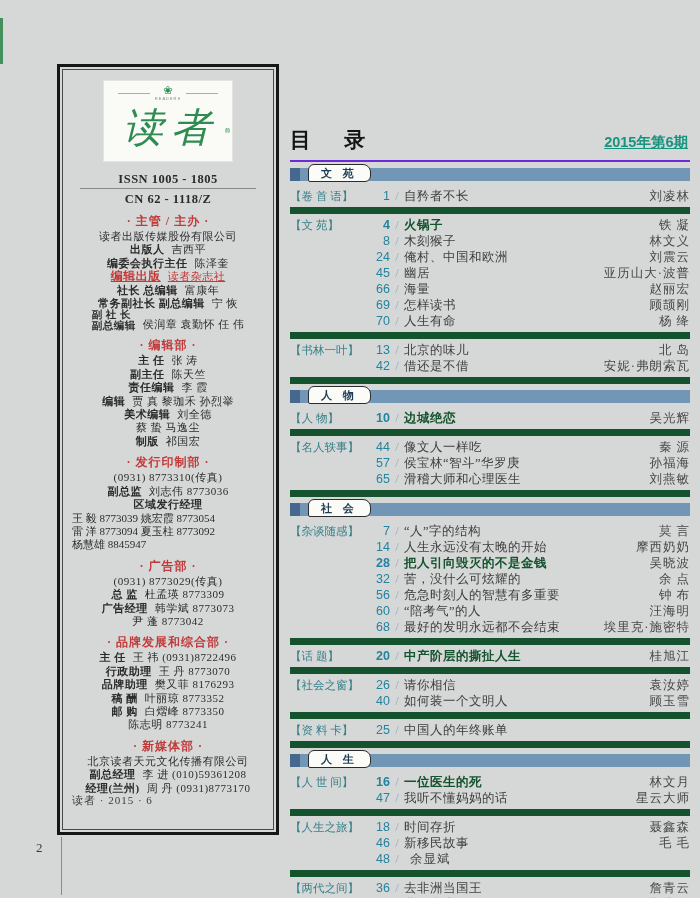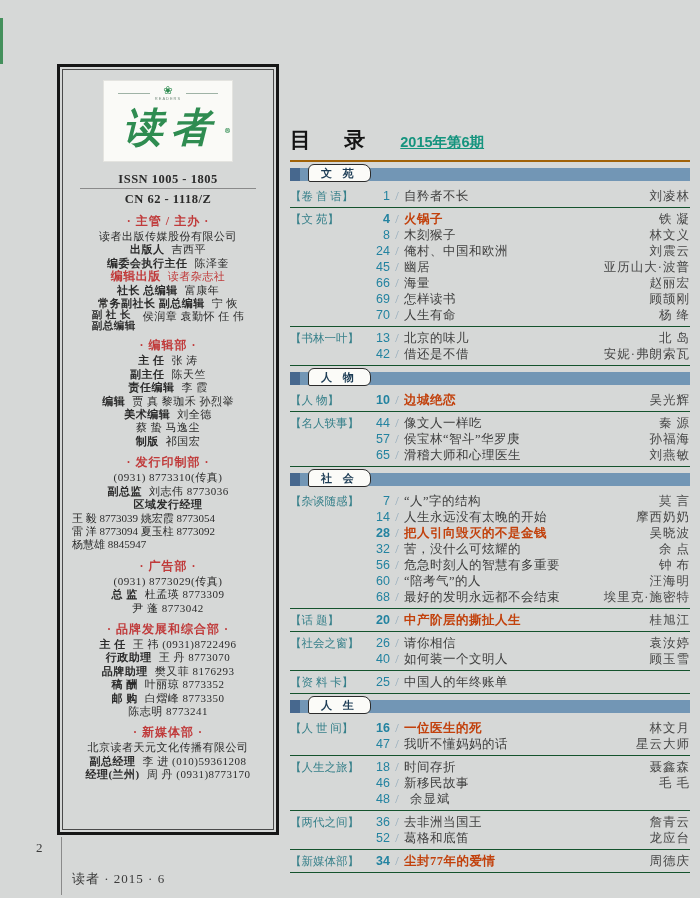--- a/index.html
+++ b/index.html
@@ -29,82 +29,82 @@
     box-shadow:0 0 0 1px #e4e4e0;
     display:flex;flex-direction:column;align-items:center;justify-content:flex-start;
     padding-top:5px;box-sizing:border-box;
   }
   .logo-top{display:flex;align-items:center;width:100px;}
   .logo-top .rule{flex:1;height:1px;background:#9fb3a6;}
   .logo-mid{display:flex;flex-direction:column;align-items:center;padding:0 5px;}
   .logo-flower{color:#2f8c51;font-size:11px;line-height:10px;font-family:"DejaVu Sans",sans-serif;}
   .logo-readers{font-size:4px;letter-spacing:1px;color:#7a8f82;line-height:5px;font-family:"Liberation Sans",sans-serif;}
   .logo-chars{
-    font-size:40px;line-height:52px;font-weight:bold;font-style:italic;
+    font-size:40px;line-height:52px;font-weight:normal;font-style:italic;
     color:#2f8c51;letter-spacing:8px;font-family:"DejaVu Serif",serif;
     text-indent:6px;position:relative;
   }
   .logo-reg{position:absolute;right:-12px;top:4px;font-size:7px;font-style:normal;letter-spacing:0;color:#2f8c51;}
   .issn-block{margin:8px auto 0 auto;width:176px;}
   .issn-line{font-weight:bold;font-size:12.5px;line-height:16px;letter-spacing:.5px;font-family:"Liberation Serif",serif;}
   .issn-rule{height:1px;background:#8a8a8a;margin:1px 0 2px 0;}
   .mh-heading{
     color:#c03a3a;font-weight:bold;font-size:12px;line-height:14px;
     margin-top:7px;margin-bottom:2px;letter-spacing:1px;
   }
   .mh-line{font-size:11px;line-height:13.4px;letter-spacing:.5px;}
   .mh-line .mh-label{font-weight:bold;margin-right:7px;}
-  .mh-line.red{color:#c03a3a;}
+  .mh-line.red{color:#c03a3a;text-decoration:underline;}
   .mh-line.red .mh-label{font-size:12px;}
   .mh-line.left{text-align:left;padding-left:4px;letter-spacing:0;}
-  .mh-line.stacked{display:flex;align-items:flex-start;justify-content:center;gap:7px;}
+  .mh-line.stacked{display:flex;align-items:flex-end;justify-content:center;gap:7px;}
   .mh-label-stack{display:flex;flex-direction:column;font-weight:bold;font-size:10.5px;line-height:10.5px;text-align:left;}
   .mh-line.label-only .mh-label{margin-right:0;}
 
   
   .footer-page{position:absolute;left:36px;top:840px;font-size:13px;color:#3a3a3a;}
   .footer-rule{position:absolute;left:61px;top:837px;width:1px;height:58px;background:#8a8a8a;}
-  .footer-text{position:absolute;left:72px;top:870px;font-size:13px;letter-spacing:1px;color:#3a3a3a;}
+  .footer-text{position:absolute;left:72px;top:793px;font-size:11px;letter-spacing:1px;color:#3a3a3a;}
 
   
   .toc{position:absolute;left:290px;top:122px;width:400px;}
   .toc-header{
-    display:flex;justify-content:flex-start;align-items:baseline;gap:21px;
-    padding:4px 2px 6px 0;border-bottom:2px solid #a16207;
+    display:flex;justify-content:space-between;align-items:baseline;gap:4px;
+    padding:4px 2px 6px 0;border-bottom:2px solid #6d28d9;
   }
   .toc-title{font-size:21px;font-weight:bold;letter-spacing:14px;color:#141414;}
   .toc-issue{font-size:14.5px;font-weight:bold;color:#15947e;font-family:"Liberation Sans",sans-serif;text-decoration:underline;}
 
   .sec-bar{
     position:relative;height:13px;background:#7296b5;margin:6px 0 5px 0;
   }
   .sec-bar .sec-sq{position:absolute;left:0;top:0;width:10px;height:13px;background:#47688e;}
   .sec-tab{
     position:absolute;left:18px;top:-4px;height:16px;
     background:#fbfbf8;border:1px solid #2c2c2c;border-radius:6px 8px 6px 2px;
     font-size:11px;font-weight:bold;color:#1c3c55;line-height:16px;
     padding:0 12px;letter-spacing:4px;
   }
 
-  .toc-group{border-bottom:1px solid #14532d;padding:2px 0 3px 0;margin-bottom:1px;}
+  .toc-group{border-bottom:7px solid #14532d;padding:2px 0 3px 0;margin-bottom:1px;}
   .toc-row{display:flex;align-items:baseline;line-height:16px;font-size:12.5px;}
   .toc-cat{
     width:74px;flex:0 0 74px;font-size:11.5px;color:#37808a;letter-spacing:0;
     white-space:nowrap;
   }
   .toc-cat.has::before{content:"【";}
   .toc-cat.has::after{content:"】";}
   .toc-page{
     width:26px;flex:0 0 26px;text-align:right;color:#2383a0;font-size:12.5px;
     font-family:"Liberation Sans",sans-serif;
   }
   .toc-slash{width:14px;flex:0 0 14px;text-align:center;color:#8fa8ba;}
   .toc-title-cell{flex:1;color:#3d3d3d;letter-spacing:.5px;white-space:nowrap;overflow:hidden;}
   .toc-author{color:#474747;text-align:right;white-space:nowrap;padding-left:6px;letter-spacing:1px;}
-  .toc-row.bold .toc-title-cell{font-weight:bold;color:#c2410c;}
+  .toc-row.bold .toc-title-cell{font-weight:bold;color:#14532d;}
   .toc-row.bold .toc-page{font-weight:bold;}
 </style>
 </head>
 <body>
 
 <div class="sheet">
   <div class="green-sliver"></div>
 
   <aside class="masthead">
     <div class="logo-card">
@@ -149,20 +149,21 @@
         <div class="mh-heading">· 发行印制部 ·</div>
         <div class="mh-line"><span class="mh-value">(0931) 8773310(传真)</span></div>
         <div class="mh-line"><span class="mh-label">副总监</span><span class="mh-value">刘志伟 8773036</span></div>
         <div class="mh-line label-only"><span class="mh-label">区域发行经理</span></div>
         <div class="mh-line left"><span class="mh-value">王 毅 8773039  姚宏霞 8773054</span></div>
         <div class="mh-line left"><span class="mh-value">雷 洋 8773094  夏玉柱 8773092</span></div>
         <div class="mh-line left"><span class="mh-value">杨慧雄 8845947</span></div>
         <div class="mh-heading">· 广告部 ·</div>
         <div class="mh-line"><span class="mh-value">(0931) 8773029(传真)</span></div>
         <div class="mh-line"><span class="mh-label">总 监</span><span class="mh-value">杜孟瑛 8773309</span></div>
+        <div class="mh-line"><span class="mh-label">广告经理</span><span class="mh-value">韩学斌 8773073</span></div>
         <div class="mh-line"><span class="mh-value">尹 蓬 8773042</span></div>
         <div class="mh-heading">· 品牌发展和综合部 ·</div>
         <div class="mh-line"><span class="mh-label">主 任</span><span class="mh-value">王 祎 (0931)8722496</span></div>
         <div class="mh-line"><span class="mh-label">行政助理</span><span class="mh-value">王 丹 8773070</span></div>
         <div class="mh-line"><span class="mh-label">品牌助理</span><span class="mh-value">樊又菲 8176293</span></div>
         <div class="mh-line"><span class="mh-label">稿 酬</span><span class="mh-value">叶丽琼 8773352</span></div>
         <div class="mh-line"><span class="mh-label">邮 购</span><span class="mh-value">白熠峰 8773350</span></div>
         <div class="mh-line"><span class="mh-value">陈志明 8773241</span></div>
         <div class="mh-heading">· 新媒体部 ·</div>
         <div class="mh-line"><span class="mh-value">北京读者天元文化传播有限公司</span></div>

